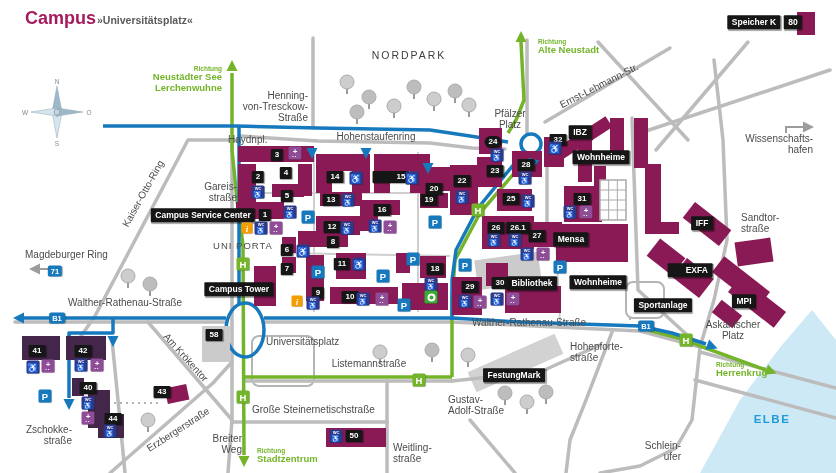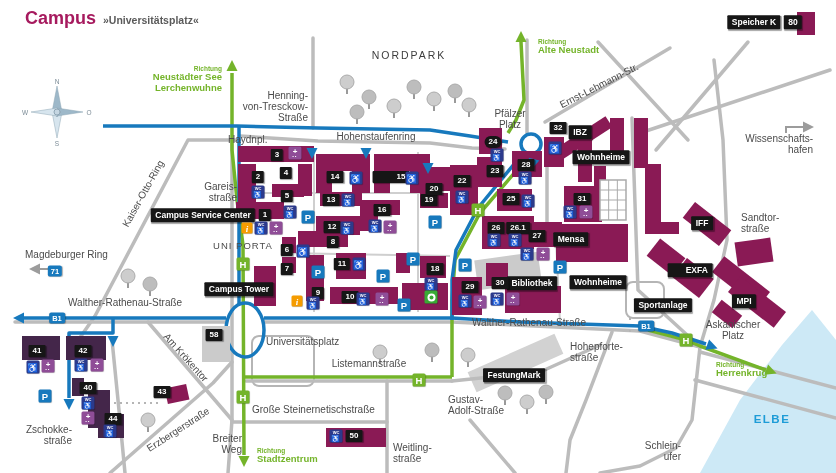--- a/index.html
+++ b/index.html
@@ -31,21 +31,21 @@
   .sq.wc .t{font-size:4px;line-height:4px;}
   .sq.wc .g{font-size:7px;line-height:7px;}
   .sq.fam{width:13px;height:13px;background:#8f4d97;flex-direction:column;}
   .sq.fam .pl{font-size:8px;line-height:6px;}
   .sq.fam .dd{font-size:4px;line-height:4px;letter-spacing:1px;}
   .sq.grn{width:13px;height:13px;background:#3aaa35;}
   .sq.grn .ring{width:8px;height:8px;border-radius:50%;background:#fff;display:flex;align-items:center;justify-content:center;}
   .sq.grn .dot{width:4px;height:4px;border-radius:50%;background:#3aaa35;}
   .titlebar{position:absolute;left:25px;top:8px;display:flex;align-items:baseline;}
   .titlebar .t1{font-size:18px;font-weight:bold;color:#a61a5e;}
-  .titlebar .t2{font-size:10.5px;font-weight:bold;color:#5a5a5a;margin-left:7px;text-align:center;}
+  .titlebar .t2{font-size:10.5px;font-weight:bold;color:#5a5a5a;margin-left:1px;text-align:center;}
   .cletter{position:absolute;font-size:6.5px;color:#7b8b96;transform:translate(-50%,-50%);}
 </style>
 </head>
 <body>
 
 <div class="map">
   <svg class="base" id="baseSvg" width="836" height="473" viewBox="0 0 836 473">
       <polygon points="812,310 836,340 836,473 700,473 740,400 782,345" fill="#cde9f6"></polygon>
       <rect x="468" y="352" width="95" height="22" transform="rotate(-24 515.5 363)" fill="#d2d2d2"></rect>
       <rect x="252" y="336" width="62" height="50" fill="#ffffff" stroke="#b5b5b5" stroke-width="2" rx="7"></rect>
@@ -310,21 +310,21 @@
       <div class="numbadge" style="left: 495px; top: 171px;">23</div>
       <div class="numbadge" style="left: 493px; top: 142px; border-radius: 6px;">24</div>
       <div class="numbadge" style="left: 511px; top: 199px;">25</div>
       <div class="numbadge" style="left: 496px; top: 228px;">26</div>
       <div class="numbadge" style="left: 518px; top: 228px;">26.1</div>
       <div class="numbadge" style="left: 537px; top: 236px;">27</div>
       <div class="numbadge" style="left: 526px; top: 165px;">28</div>
       <div class="numbadge" style="left: 470px; top: 287px;">29</div>
       <div class="numbadge" style="left: 500px; top: 283px;">30</div>
       <div class="numbadge" style="left: 582px; top: 199px;">31</div>
-      <div class="numbadge" style="left: 558px; top: 128px;">32</div>
+      <div class="numbadge" style="left: 558px; top: 140px;">32</div>
       <div class="numbadge" style="left: 88px; top: 388px;">40</div>
       <div class="numbadge" style="left: 37px; top: 351px;">41</div>
       <div class="numbadge" style="left: 83px; top: 351px;">42</div>
       <div class="numbadge" style="left: 162px; top: 392px;">43</div>
       <div class="numbadge" style="left: 113px; top: 419px;">44</div>
       <div class="numbadge" style="left: 354px; top: 436px;">50</div>
       <div class="numbadge" style="left: 214px; top: 335px;">58</div>
       <div class="sq b1" style="left: 57px; top: 318px;">B1</div>
       <div class="sq b1" style="left: 646px; top: 326px;">B1</div>
       <div class="sq b1" style="left: 55px; top: 271px;">71</div>

